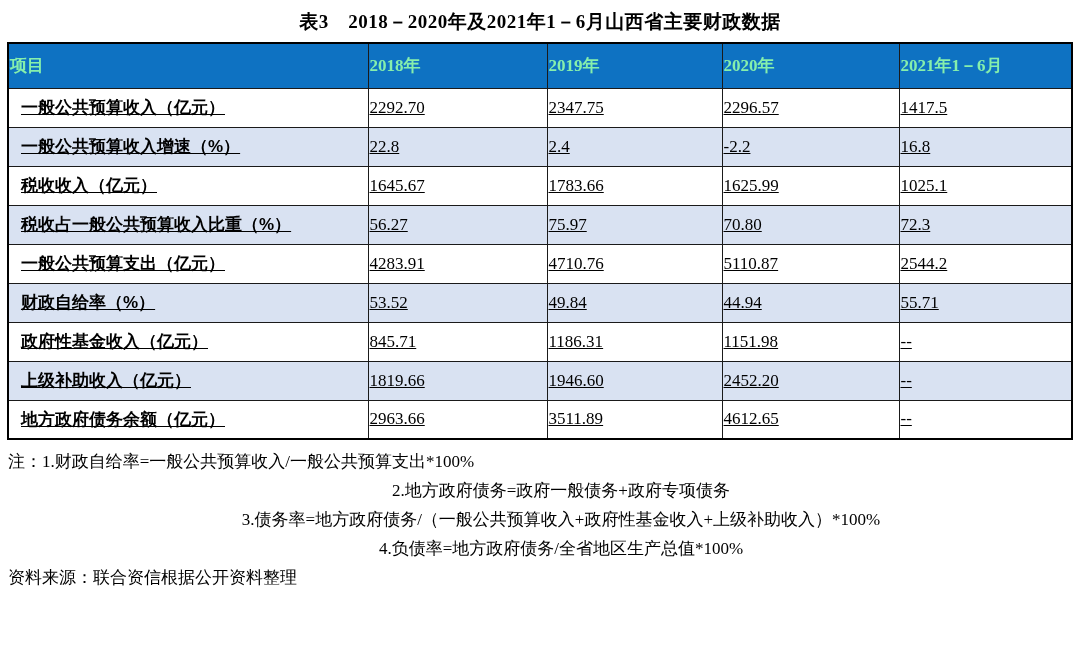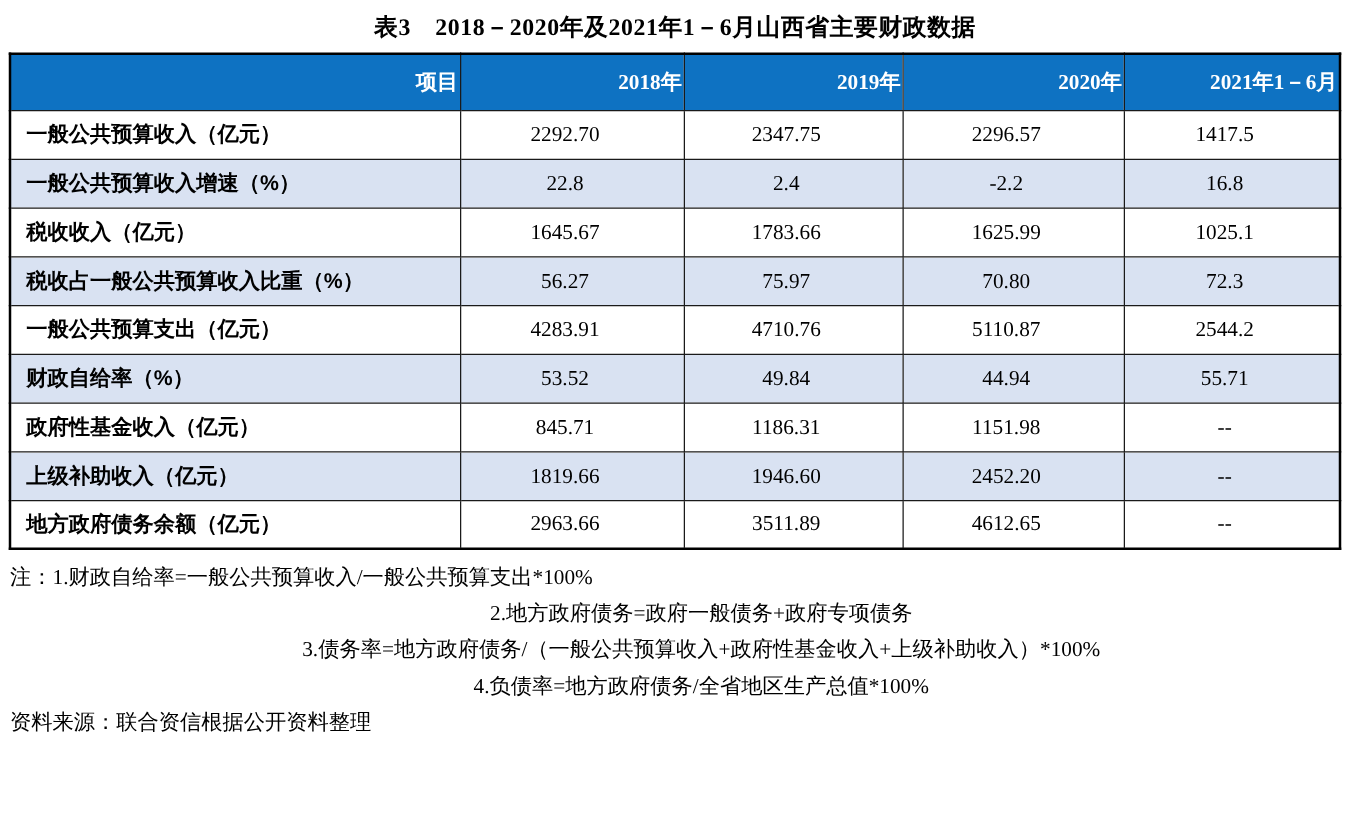--- a/index.html
+++ b/index.html
@@ -30,41 +30,42 @@
   col.c0 { width: 360px; }
   col.c1 { width: 179px; }
   col.c2 { width: 175px; }
   col.c3 { width: 177px; }
   col.c4 { width: 173px; }
 
   th, td { border: 1px solid #1a1a1a; overflow: hidden; white-space: nowrap; }
 
   thead th {
     background: #0e72c2;
-    color: #ffffff;
+    color: #86efac;
     font-weight: bold;
     font-size: 17px;
     height: 45px;
-    text-align: right;
+    text-align: left;
     vertical-align: middle;
   }
 
   tbody td {
     height: 39px;
     font-size: 17px;
     vertical-align: middle;
+    text-decoration: underline;
   }
   td.label {
     font-weight: bold;
     text-align: left;
     padding-left: 12px;
     font-family: "Liberation Sans", "DejaVu Sans", sans-serif;
   }
   td.value {
-    text-align: center;
+    text-align: left;
     padding-right: 12px;
   }
   tbody tr:nth-child(even) { background: #d9e2f2; }
   tbody tr:nth-child(odd)  { background: #ffffff; }
 
   .notes {
     padding: 7px 8px 0 8px;
     font-size: 17px;
     line-height: 29px;
   }

